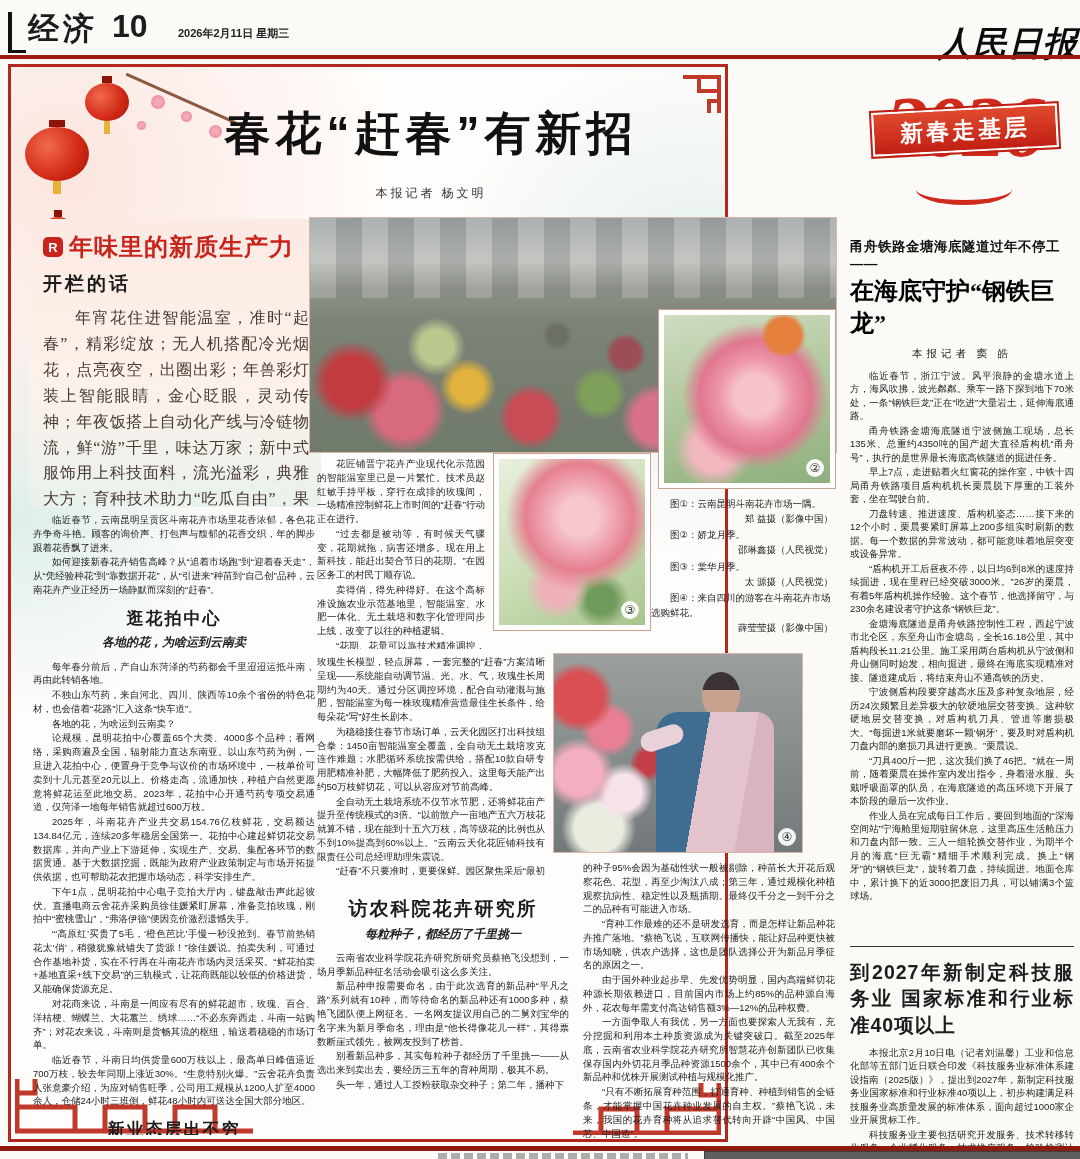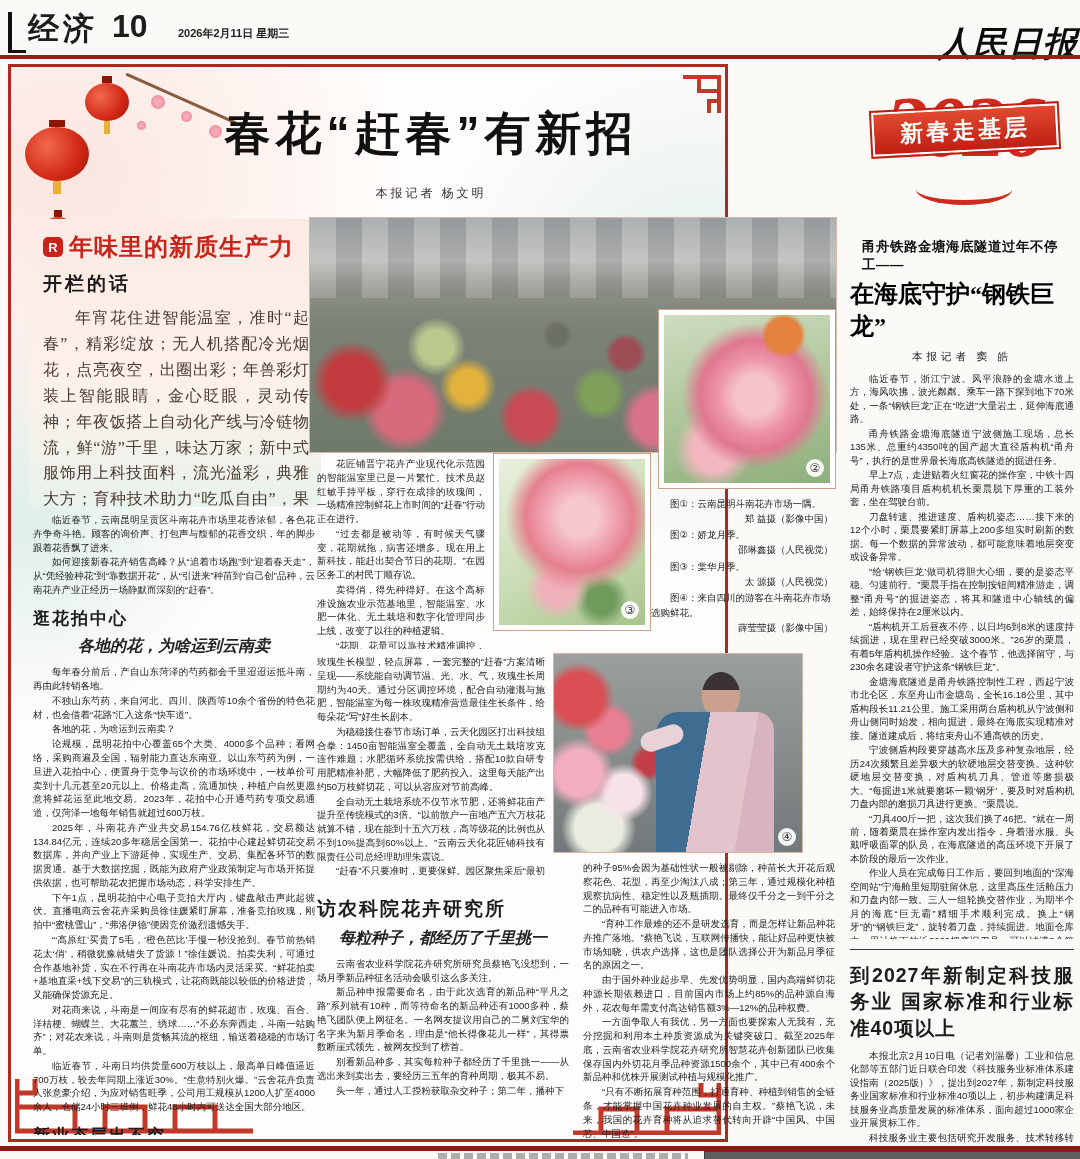--- a/index.html
+++ b/index.html
@@ -39,22 +39,22 @@
      font-size:16px;line-height:1.62;text-align:justify;text-indent:2em;margin:0 0 2px;color:#4a3a33;}
   
   .tcol{position:absolute;overflow:hidden;font-size:9.5px;line-height:1.45;text-align:justify;}
   .col1{left:22px;top:446px;width:282px;height:622px;}
   .col2a{left:306px;top:390px;width:168px;height:192px;}
   .col2b{left:306px;top:588px;width:228px;height:224px;}
   .col2c{left:306px;top:818px;width:252px;height:252px;}
   .col3{left:572px;top:794px;width:252px;height:278px;}
   .p{margin:0 0 1px;text-indent:2em;}
   .p.noindent{text-indent:0;}
-  .subhead{font-size:17px;font-weight:900;text-align:left;letter-spacing:2px;margin:10px 0 3px;text-indent:0;}
-  .subtitle{font-family:"Liberation Serif","DejaVu Serif",serif;font-style:italic;font-size:16px;
+  .subhead{font-size:17px;font-weight:900;text-align:center;letter-spacing:2px;margin:10px 0 3px;text-indent:0;}
+  .subtitle{font-family:"Liberation Serif","DejaVu Serif",serif;font-style:italic;font-size:12px;
      font-weight:bold;text-align:center;margin:0 0 8px;text-indent:0;color:#222;}
   
   .photo{position:absolute;box-sizing:border-box;border:1px solid #c9a; overflow:hidden;}
   .photo1{left:298px;top:150px;width:528px;height:236px;border:1px solid #d8b9a9;background:
      linear-gradient(180deg,#9aa0a2 0%,#b7b9b4 18%,#8e9288 30%,#7c8277 45%,#6f7a6b 100%);}
   .ph1-blobs{position:absolute;inset:0;background:
      radial-gradient(circle at 8% 70%, #c23b3f 0 5%, transparent 8%),
      radial-gradient(circle at 18% 82%, #d76a7c 0 6%, transparent 9%),
      radial-gradient(circle at 30% 72%, #e2b23c 0 4%, transparent 7%),
      radial-gradient(circle at 42% 85%, #c84b56 0 6%, transparent 9%),
@@ -112,21 +112,21 @@
   .rcol{position:absolute;left:850px;top:62px;width:224px;}
   .badge2026{position:relative;height:168px;}
   .badge-year{position:absolute;left:8px;top:0;width:210px;text-align:center;font-size:86px;line-height:130px;
      font-weight:900;font-style:italic;color:#cf2a1b;font-family:"Liberation Serif","DejaVu Serif",serif;letter-spacing:-4px;}
   .badge-ribbon{position:absolute;left:22px;top:46px;width:182px;height:40px;transform:rotate(-3deg);
      background:linear-gradient(180deg,#e04a2e,#c01f14);border:2px solid #fff;outline:2px solid #c01f14;
      display:flex;align-items:center;justify-content:center;}
   .badge-ribbon span{color:#fff;font-size:23px;font-weight:900;letter-spacing:3px;}
   .badge-swoosh{position:absolute;left:66px;top:112px;width:96px;height:26px;border-bottom:5px solid #cf2a1b;
      border-radius:0 0 60% 60%;}
-  .kicker{font-size:13.5px;font-weight:bold;letter-spacing:.5px;margin:8px 12px 4px;color:#111;}
+  .kicker{font-size:13.5px;font-weight:bold;letter-spacing:.5px;margin:8px 0 4px;color:#111;}
   .r-head{font-size:24px;font-weight:900;font-family:"Liberation Serif","DejaVu Serif",serif;
      letter-spacing:0px;margin:0 0 8px;color:#000;}
   .r-byline{text-align:center;font-size:10.5px;font-family:"Liberation Serif","DejaVu Serif",serif;
      letter-spacing:4px;margin:0 0 8px;color:#222;}
   .r-body{font-size:9.5px;line-height:1.42;text-align:justify;overflow:hidden;}
   .r-body .p{margin-bottom:1px;}
   .r-divider{height:1px;background:#333;margin:10px 0 12px;}
   .r2-head{font-size:19.5px;font-weight:900;line-height:1.35;letter-spacing:1px;margin:0 0 8px;text-align:justify;}
   
   .redline2{position:absolute;left:0;top:1146px;width:100%;height:5px;background:#8f1a12;}
@@ -280,21 +280,20 @@
 
     <div class="kicker">甬舟铁路金塘海底隧道过年不停工——</div>
     <div class="r-head">在海底守护“钢铁巨龙”</div>
     <div class="r-byline">本报记者  窦  皓</div>
 
     <div class="r-body" style="height:567px;">
       <p class="p">临近春节，浙江宁波。风平浪静的金塘水道上方，海风吹拂，波光粼粼。乘车一路下探到地下70米处，一条“钢铁巨龙”正在“吃进”大量岩土，延伸海底通路。</p>
       <p class="p">甬舟铁路金塘海底隧道宁波侧施工现场，总长135米、总重约4350吨的国产超大直径盾构机“甬舟号”，执行的是世界最长海底高铁隧道的掘进任务。</p>
       <p class="p">早上7点，走进贴着火红窗花的操作室，中铁十四局甬舟铁路项目盾构机机长栗晨脱下厚重的工装外套，坐在驾驶台前。</p>
       <p class="p">刀盘转速、推进速度、盾构机姿态……接下来的12个小时，栗晨要紧盯屏幕上200多组实时刷新的数据。每一个数据的异常波动，都可能意味着地层突变或设备异常。</p>
-      <p class="p">“给‘钢铁巨龙’做司机得胆大心细，要的是姿态平稳、匀速前行。”栗晨手指在控制按钮间精准游走，调整“甬舟号”的掘进姿态，将其和隧道中心轴线的偏差，始终保持在2厘米以内。</p>
       <p class="p">“盾构机开工后昼夜不停，以日均6到8米的速度持续掘进，现在里程已经突破3000米。”26岁的栗晨，有着5年盾构机操作经验。这个春节，他选择留守，与230余名建设者守护这条“钢铁巨龙”。</p>
       <p class="p">金塘海底隧道是甬舟铁路控制性工程，西起宁波市北仑区，东至舟山市金塘岛，全长16.18公里，其中盾构段长11.21公里。施工采用两台盾构机从宁波侧和舟山侧同时始发，相向掘进，最终在海底实现精准对接。隧道建成后，将结束舟山不通高铁的历史。</p>
       <p class="p">宁波侧盾构段要穿越高水压及多种复杂地层，经历24次频繁且差异极大的软硬地层交替变换。这种软硬地层交替变换，对盾构机刀具、管道等磨损极大。“每掘进1米就要磨坏一颗‘钢牙’，要及时对盾构机刀盘内部的磨损刀具进行更换。”栗晨说。</p>
       <p class="p">“刀具400斤一把，这次我们换了46把。”就在一周前，随着栗晨在操作室内发出指令，身着潜水服、头戴呼吸面罩的队员，在海底隧道的高压环境下开展了本阶段的最后一次作业。</p>
       <p class="p">作业人员在完成每日工作后，要回到地面的“深海空间站”宁海舱里短期驻留休息，这里高压生活舱压力和刀盘内部一致。三人一组轮换交替作业，为期半个月的海底“巨无霸”精细手术顺利完成。换上“钢牙”的“钢铁巨龙”，旋转着刀盘，持续掘进。地面仓库中，累计换下的近3000把废旧刀具，可以铺满3个篮球场。</p>
 
     </div>
 
     <div class="r-divider"></div>
 

